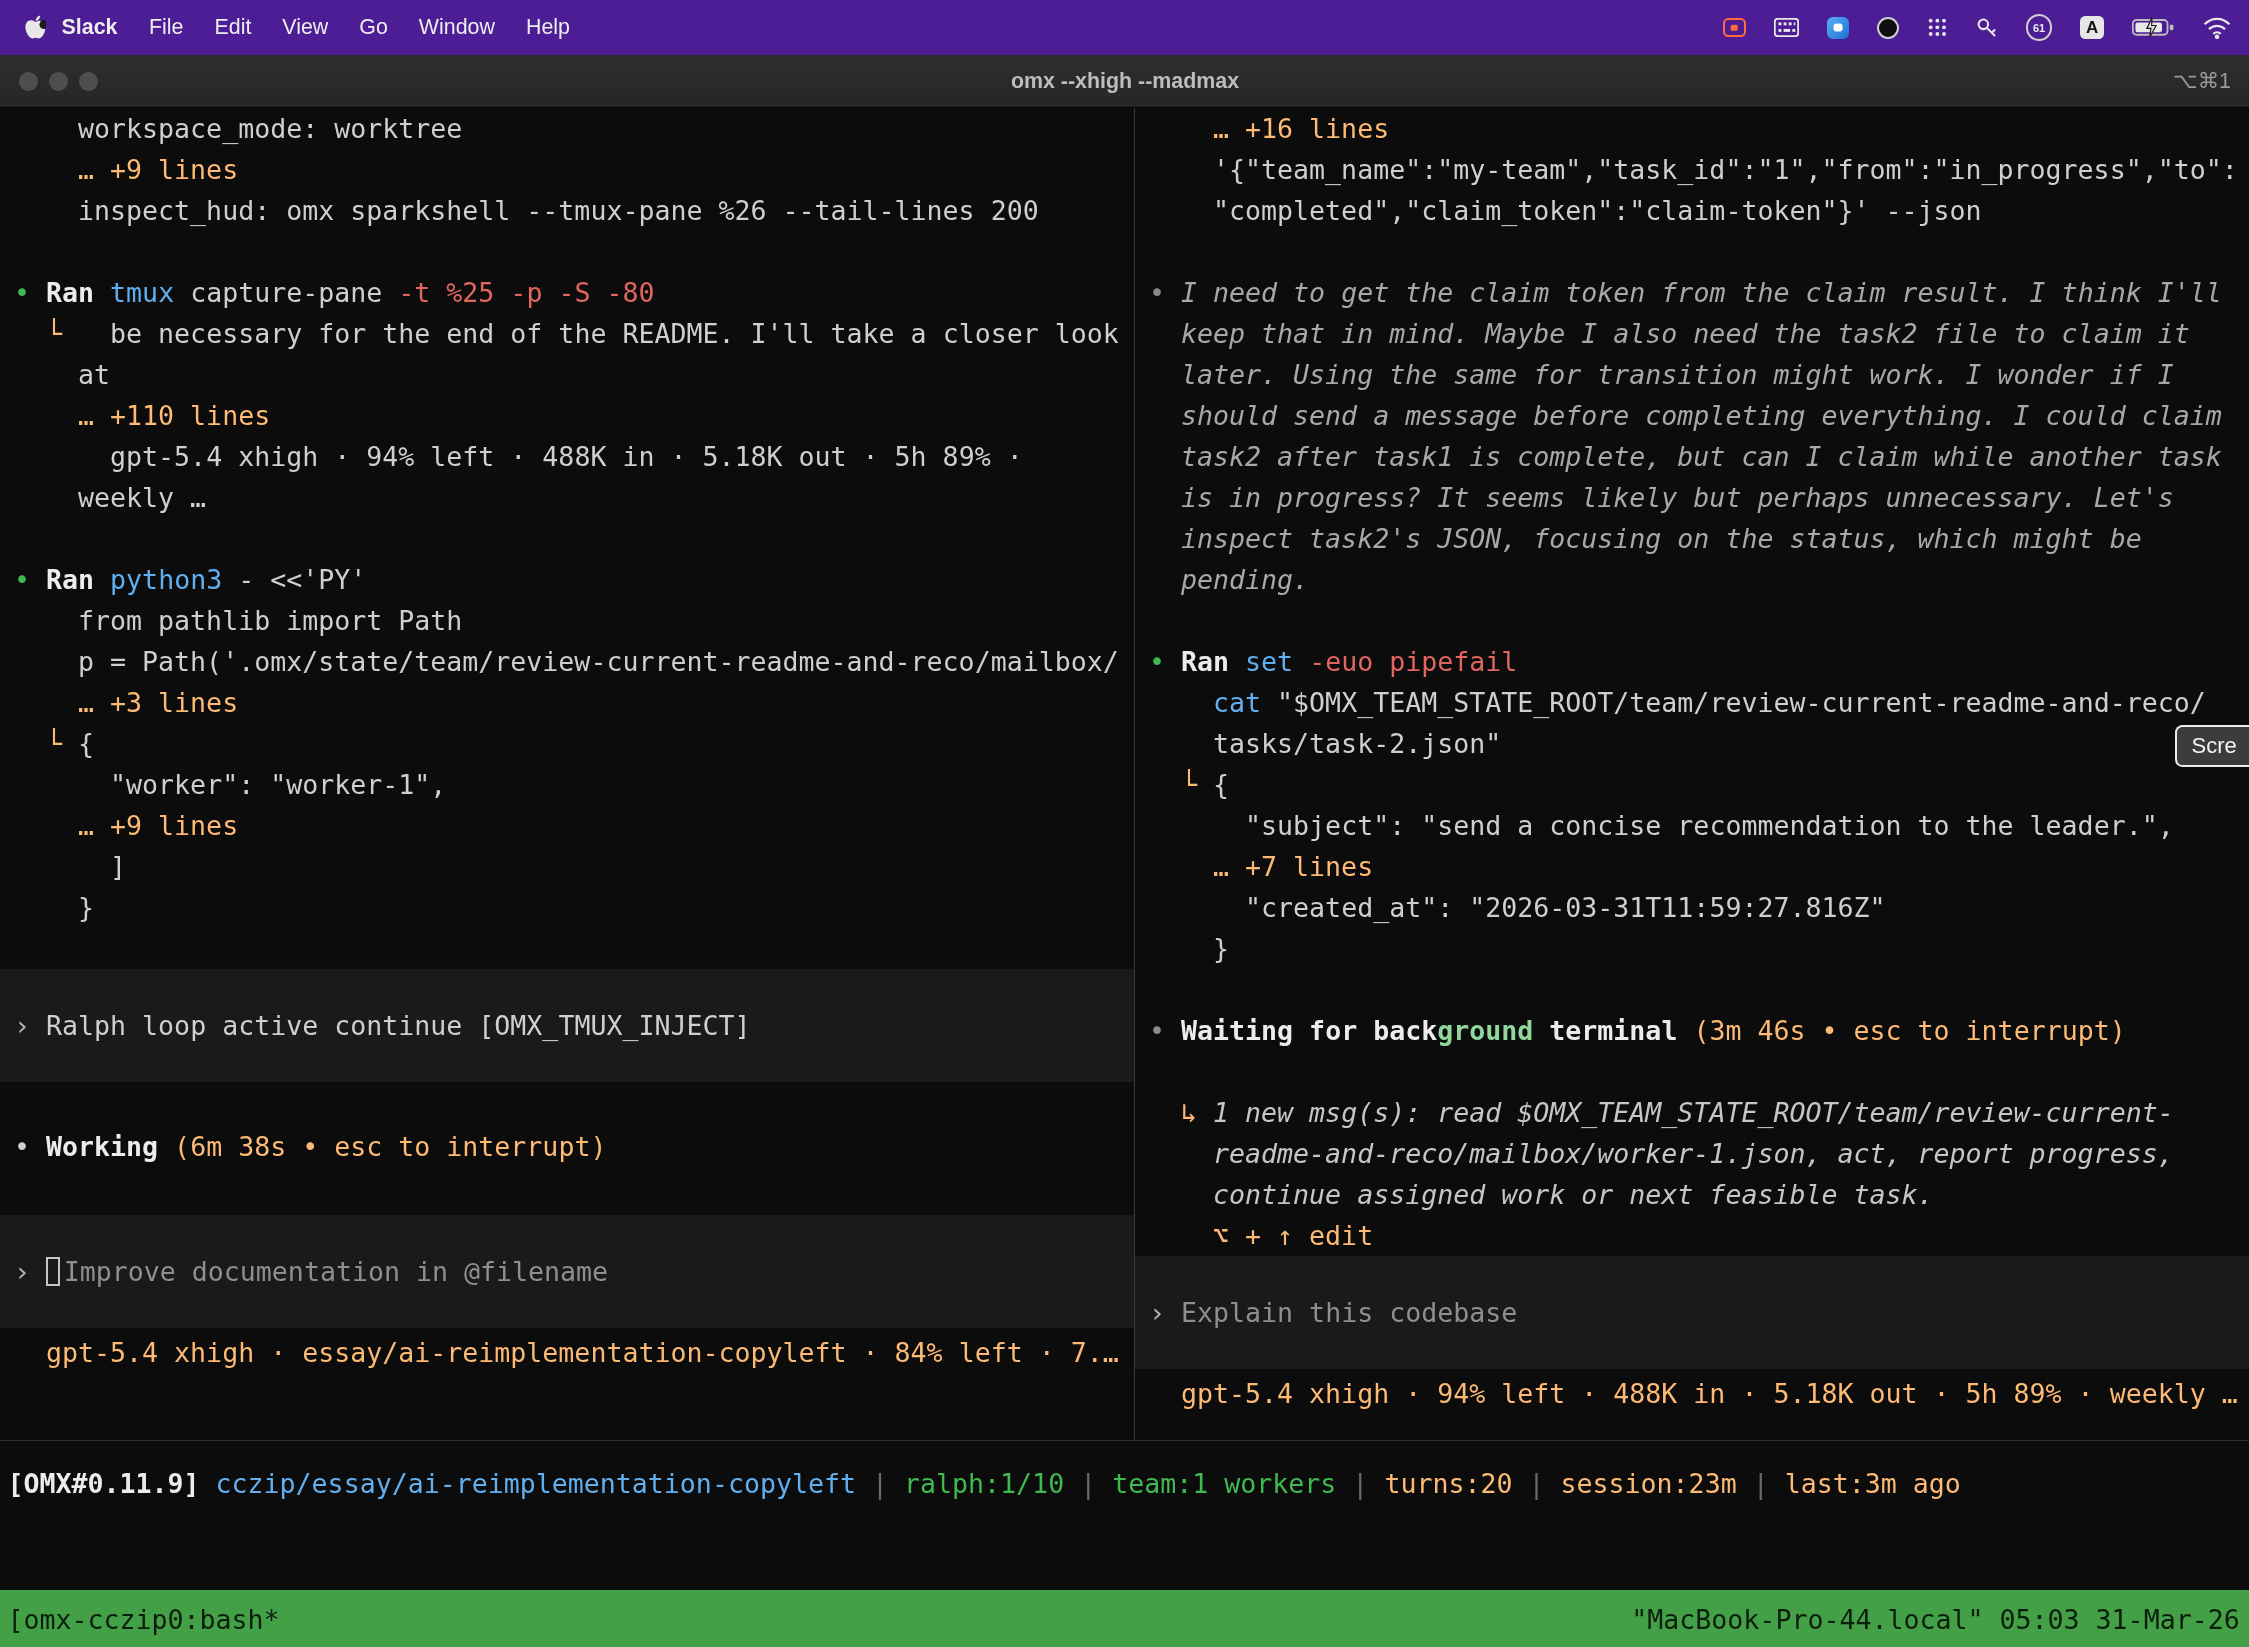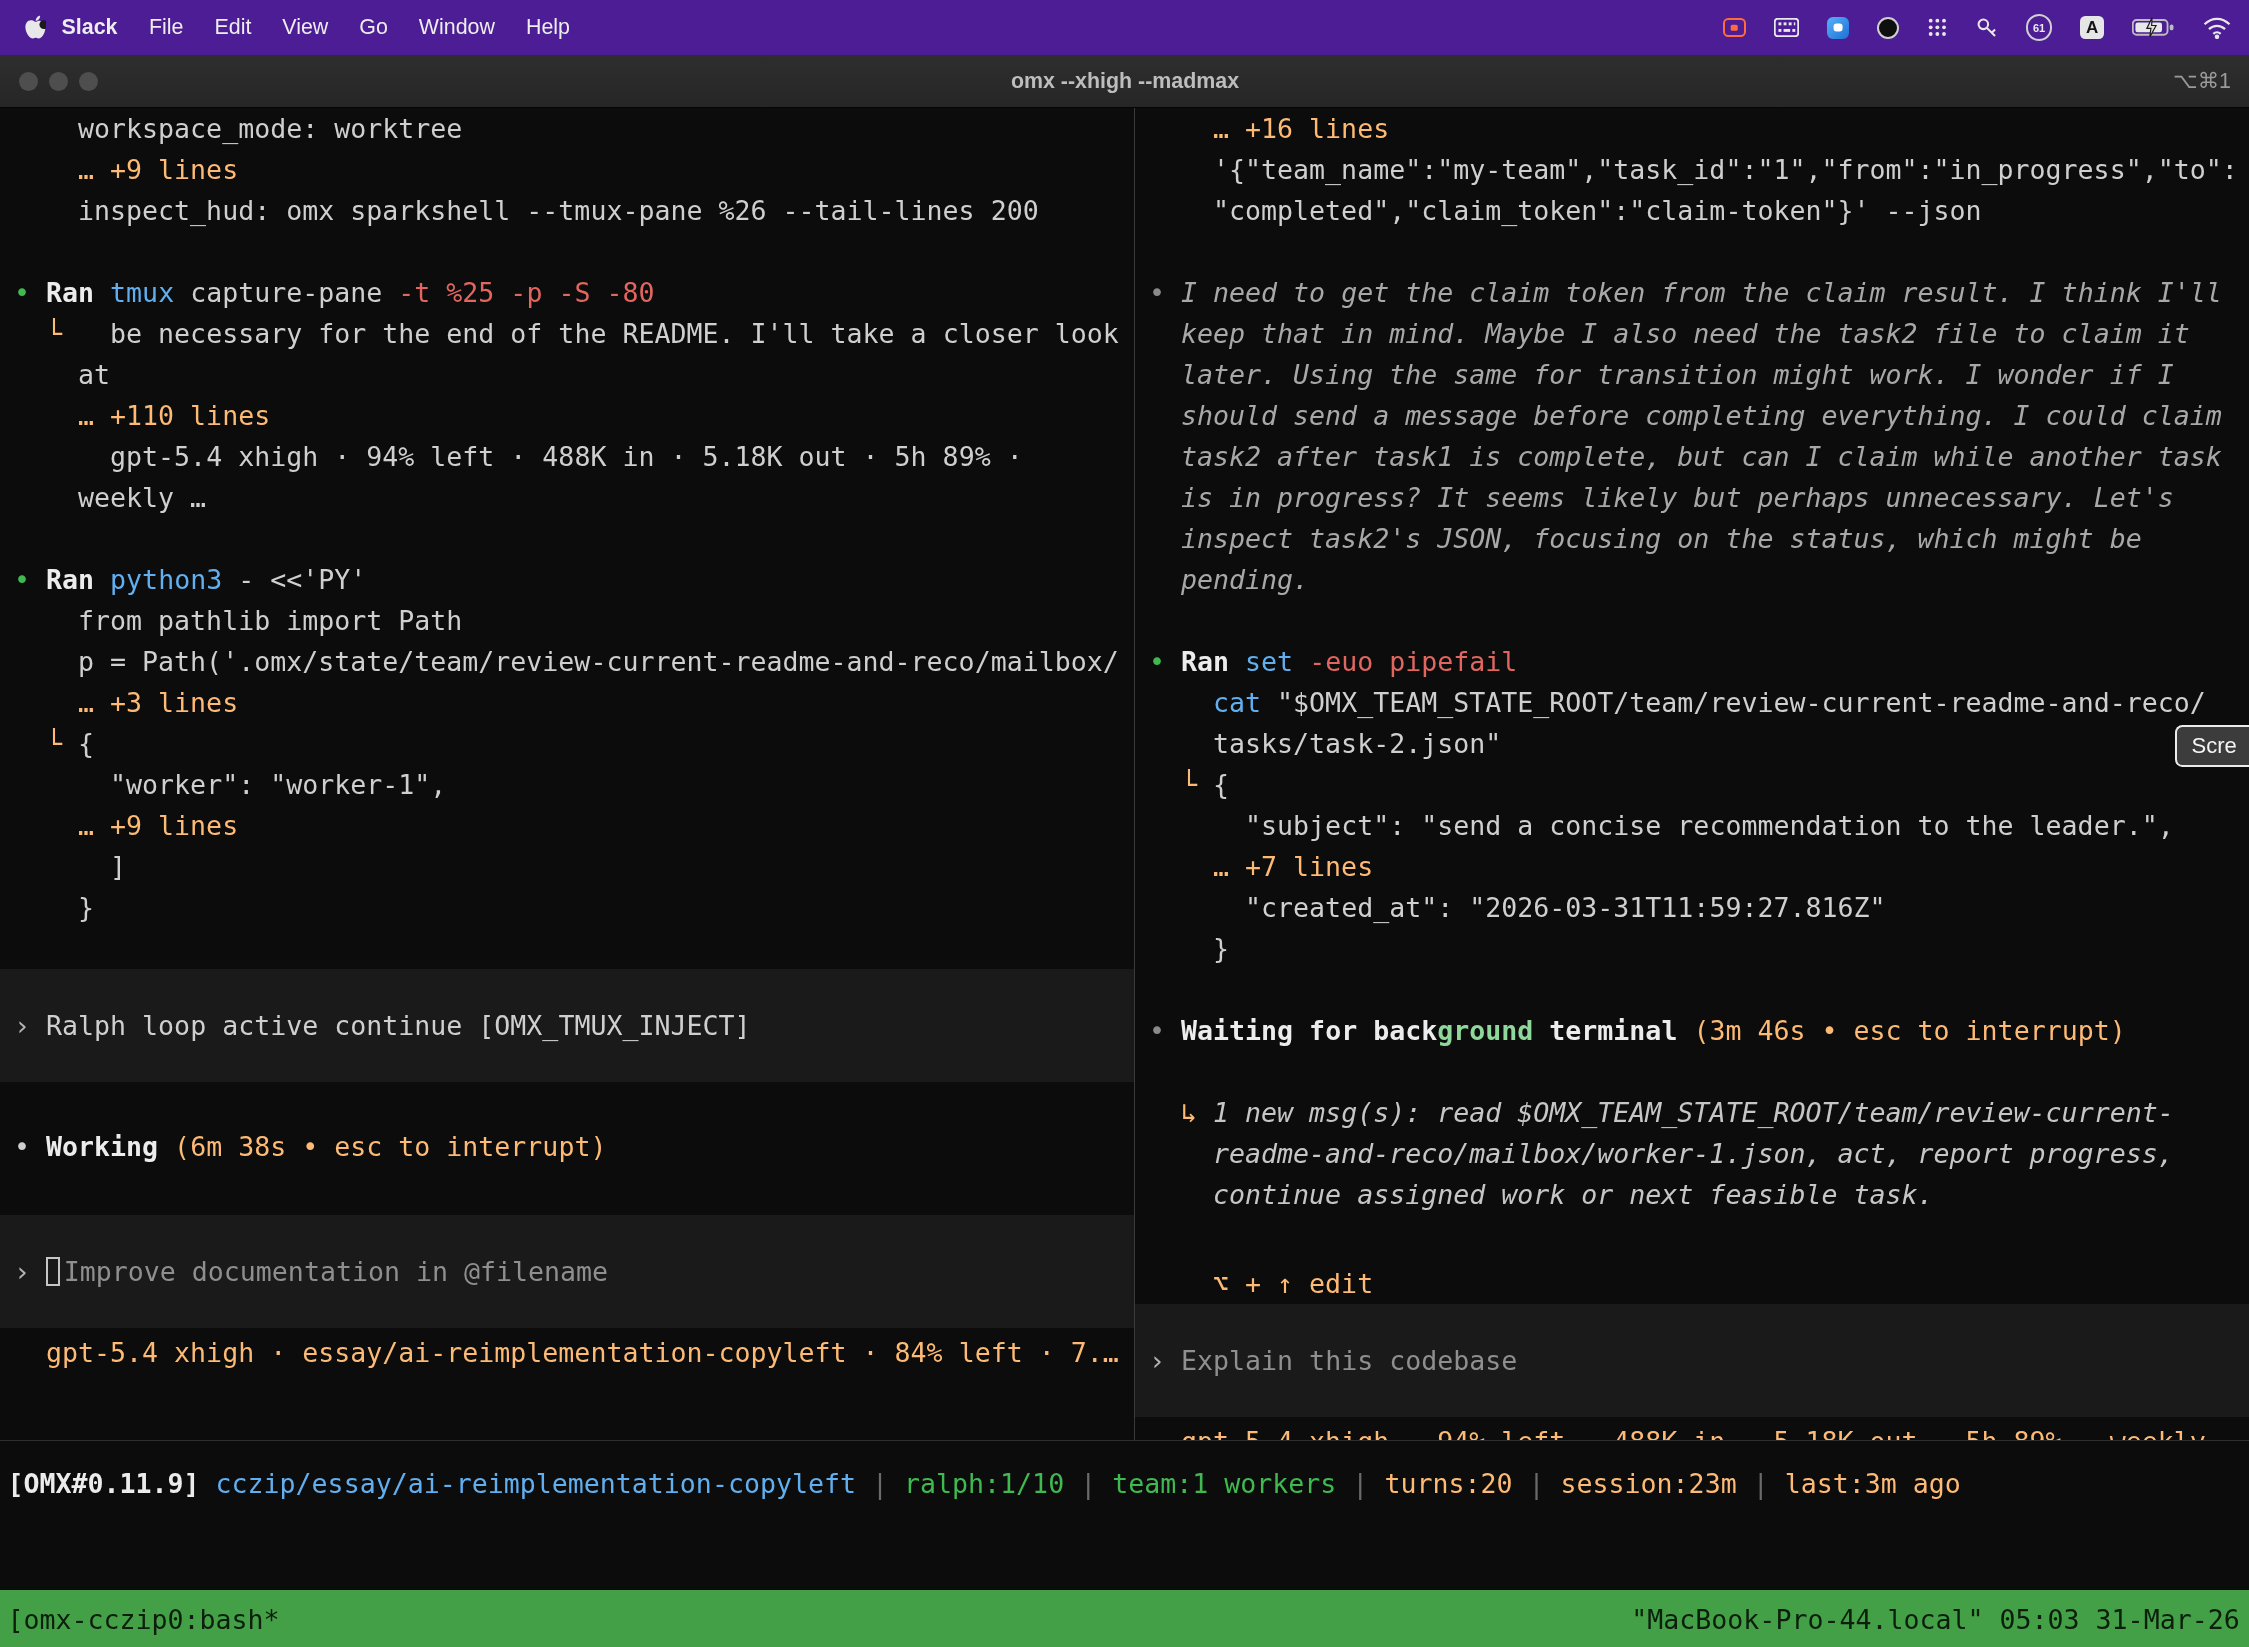--- a/index.html
+++ b/index.html
@@ -212,21 +212,21 @@
           <div class="tline" style="padding-left: calc(4ch + 14px);"><span class="c-def">tasks/task-2.json"</span></div>
           <div class="tline" style="padding-left: calc(2ch + 14px);"><span class="c-dim">└ </span><span class="c-def">{</span></div>
           <div class="tline" style="padding-left: calc(6ch + 14px);"><span class="c-def">"subject": "send a concise recommendation to the leader.",</span></div>
           <div class="tline" style="padding-left: calc(4ch + 14px);"><span class="c-dim">… +7 lines</span></div>
           <div class="tline" style="padding-left: calc(6ch + 14px);"><span class="c-def">"created_at": "2026-03-31T11:59:27.816Z"</span></div>
           <div class="tline" style="padding-left: calc(4ch + 14px);"><span class="c-def">}</span></div>
           <div class="tline" style="margin-top: 41px; padding-left: calc(0ch + 14px);"><span class="c-dimb">• </span><span class="c-bold">Waiting for back</span><span class="c-shim">ground</span><span class="c-bold"> terminal</span><span class="c-dim"> (3m 46s • esc to interrupt)</span></div>
           <div class="tline" style="margin-top: 41px; padding-left: calc(2ch + 14px);"><span class="c-dim">↳ </span><span class="c-msg">1 new msg(s): read $OMX_TEAM_STATE_ROOT/team/review-current-</span></div>
           <div class="tline" style="padding-left: calc(4ch + 14px);"><span class="c-msg">readme-and-reco/mailbox/worker-1.json, act, report progress,</span></div>
           <div class="tline" style="padding-left: calc(4ch + 14px);"><span class="c-msg">continue assigned work or next feasible task.</span></div>
-          <div class="tline" style="padding-left: calc(4ch + 14px); margin-top: 48px;"><span class="c-dim">⌥ + ↑ edit</span></div>
+          <div class="tline" style="padding-left: calc(4ch + 14px);"><span class="c-dim">⌥ + ↑ edit</span></div>
           <div class="tline tpanel" style="padding-left: calc(0ch + 14px);"><span class="c-dim2">› </span><span class="c-ph">Explain this codebase</span></div>
           <div class="tline" style="margin-top: 3.7px; padding-left: calc(2ch + 14px);"><span class="c-dim">gpt-5.4 xhigh · 94% left · 488K in · 5.18K out · 5h 89% · weekly …</span></div>
         </div>
     </div>
 
     <div class="statusline"><span class="c-bold">[OMX#0.11.9]</span><span class="c-def"> </span><span class="c-blue">cczip/essay/ai-reimplementation-copyleft</span><span class="c-sep"> | </span><span class="c-green">ralph:1/10</span><span class="c-sep"> | </span><span class="c-green">team:1 workers</span><span class="c-sep"> | </span><span class="c-dim">turns:20</span><span class="c-sep"> | </span><span class="c-dim">session:23m</span><span class="c-sep"> | </span><span class="c-dim">last:3m ago</span></div>
 
     <div class="tmuxbar">
       <span class="tm-left">[omx-cczip0:bash*</span>
       <span class="tm-right">"MacBook-Pro-44.local" 05:03 31-Mar-26</span>

